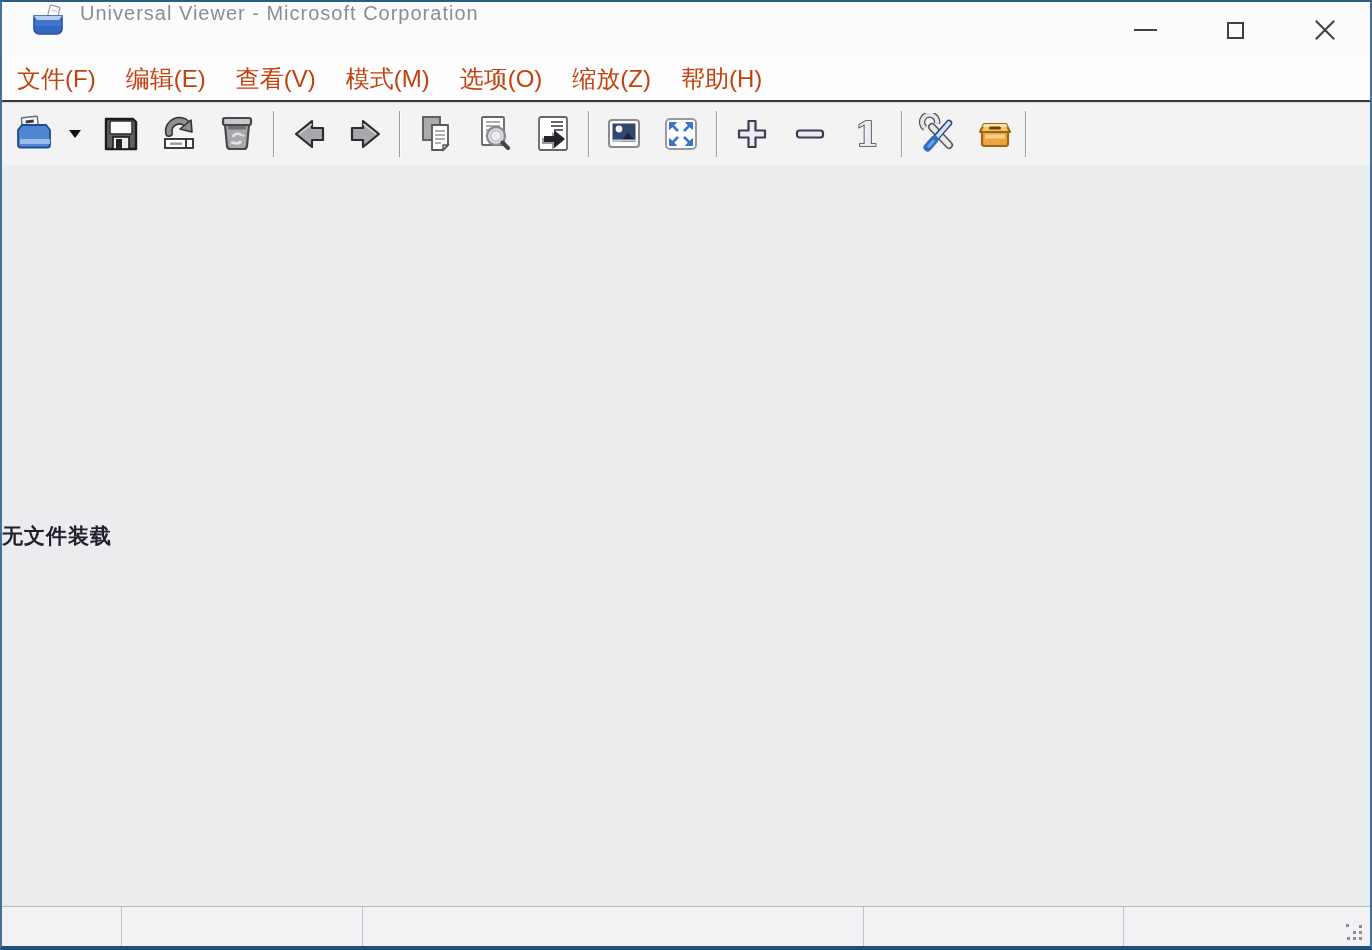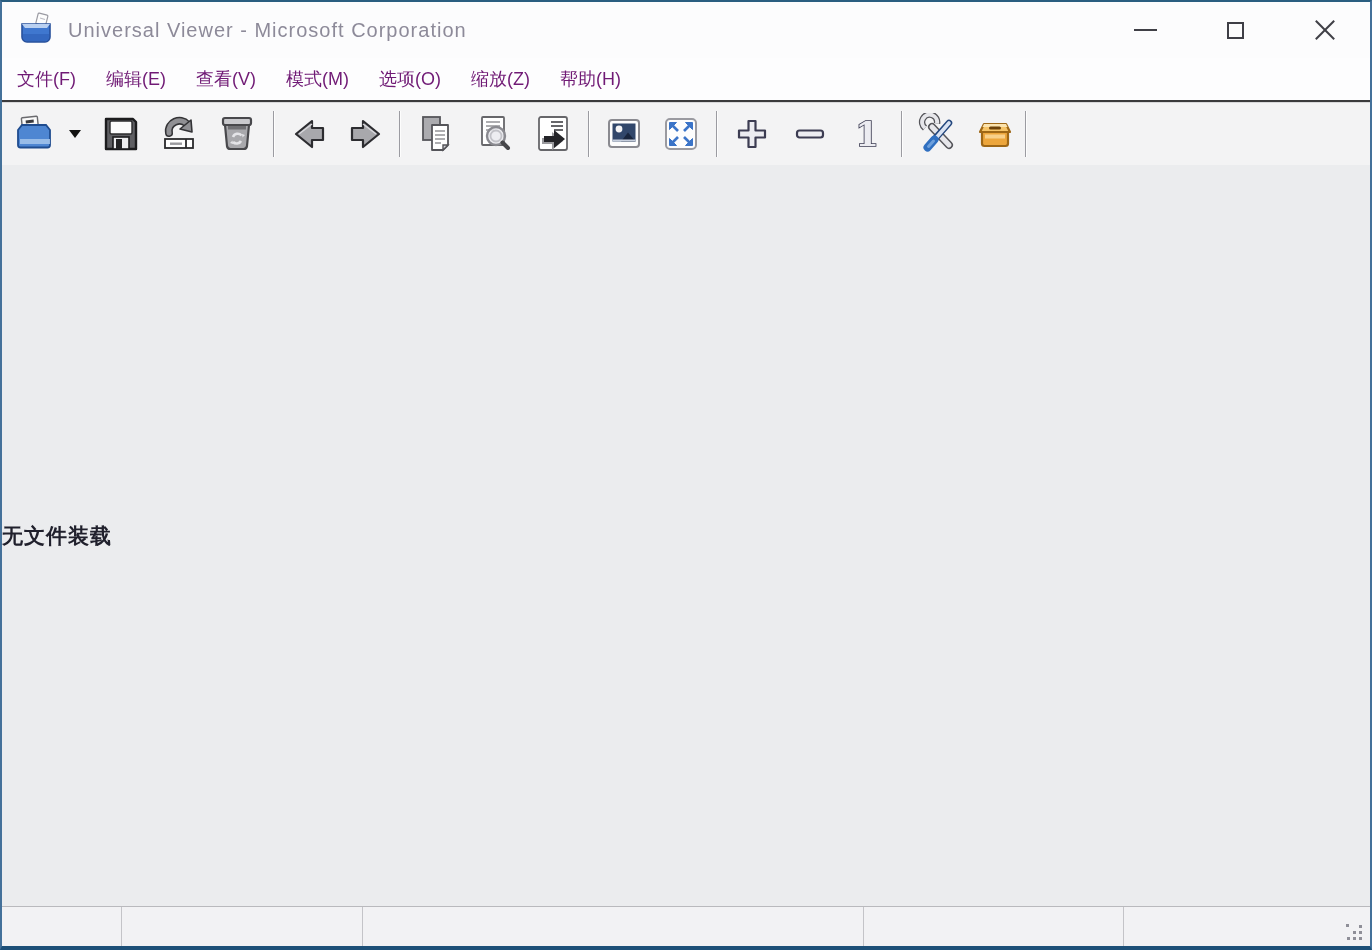--- a/index.html
+++ b/index.html
@@ -10,22 +10,22 @@
     border:2px solid #44719a;
     border-top-color:#2a5e80;
     border-bottom:4px solid #1d5078;
     background:#ebecee;
     display:flex; flex-direction:column;
   }
 
   
   .titlebar {
     height:56px; background:#fcfcfd;
-    display:flex; align-items:center;
-    padding-left:16px; flex:0 0 auto;
+    display:flex; 
+    padding-left:28px; flex:0 0 auto;
   }
   .app-icon { width:36px; height:40px; margin-right:14px; flex:0 0 auto; }
   .title-text {
     font-size:20px; letter-spacing:1px;
     color:#8d8a99; white-space:nowrap;
   }
   .win-controls { margin-left:auto; display:flex; height:100%; }
   .win-btn { width:90px; height:100%; display:flex; align-items:center; justify-content:center; cursor:default; }
   .glyph-min { width:23px; height:0; border-top:2px solid #3f3f46; }
   .glyph-max { width:17px; height:17px; border:2px solid #3f3f46; background:transparent; }
@@ -36,21 +36,21 @@
   }
   .glyph-close::before { transform:rotate(45deg); }
   .glyph-close::after  { transform:rotate(-45deg); }
 
   
   .menubar {
     height:42px; background:#fdfdfe;
     display:flex; align-items:center; flex:0 0 auto;
   }
   .menu-item {
-    padding:0 15px; font-size:18px; color:#701a75;
+    padding:0 15px; font-size:24px; color:#c2410c;
     height:100%; display:flex; align-items:center; cursor:default;
   }
   .menu-rule { height:3px; background:#3a3a3c; border-bottom:1px solid #d8d8da; flex:0 0 auto; }
 
   
   .toolbar {
     height:62px; background:#f3f3f4;
     display:flex; align-items:center; flex:0 0 auto;
   }
   .tb-btn {

